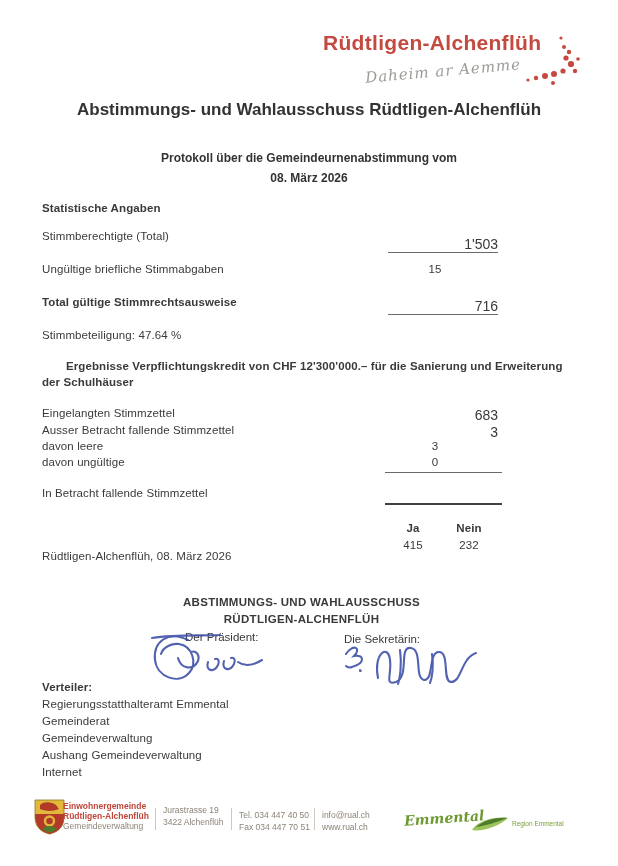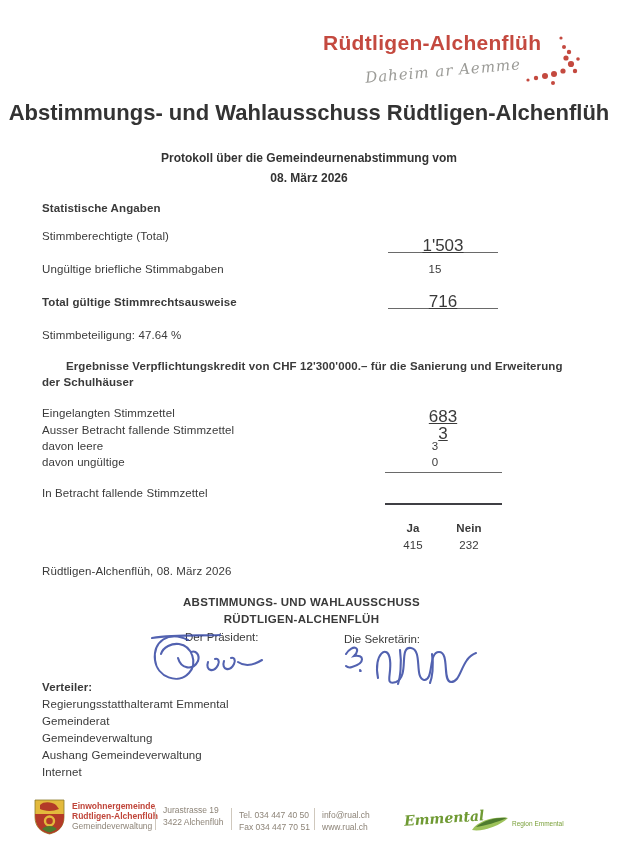--- a/index.html
+++ b/index.html
@@ -6,23 +6,23 @@
   .page{
     position:relative;width:618px;height:866px;background:#ffffff;
     font-family:"Liberation Sans",sans-serif;color:#3a3a3a;overflow:hidden;
     margin:0 auto;
   }
   .abs{position:absolute;}
   .b{font-weight:bold;}
   .body-txt{font-size:11.5px;letter-spacing:.1px;}
   .logo-name{font-size:21px;font-weight:bold;color:#c4493f;letter-spacing:.3px;}
   .tagline{font-family:"DejaVu Serif",serif;font-style:italic;font-size:15px;color:#9b9b97;transform:rotate(-5deg);letter-spacing:1px;}
-  .main-title{font-size:22px;font-weight:bold;text-align:center;color:#333;}
+  .main-title{font-size:17px;font-weight:bold;text-align:center;color:#333;}
   .subtitle{font-size:12px;font-weight:bold;text-align:center;color:#333;line-height:20px;}
-  .num-right{left:388px;width:110px;text-align:center;font-size:17px;text-decoration:underline;}
+  .num-right{left:388px;width:110px;text-align:right;font-size:14px;}
   .num-mid{left:400px;width:70px;text-align:center;font-size:11.5px;}
   .uline{border-bottom:1.4px solid #6a6a6a;}
   .rule{background:#6a6a6a;height:1.4px;}
   .rule-thick{background:#3f3f44;height:2.4px;}
   .committee{font-size:11.5px;font-weight:bold;text-align:center;letter-spacing:.3px;}
   .sig-label{font-size:11.5px;}
   .footer-red{font-size:8.5px;font-weight:bold;color:#c0453a;line-height:10px;}
   .footer-gray{font-size:8.5px;color:#8d8478;line-height:10px;}
   .footer-col{font-size:8.5px;color:#8d8478;line-height:12px;}
   .vdiv{width:1px;background:#cfc8bd;}
@@ -62,21 +62,21 @@
 
   <div class="abs body-txt b" style="left:42px;top:202px;">Statistische Angaben</div>
 
   <div class="abs body-txt" style="left:42px;top:230px;">Stimmberechtigte (Total)</div>
   <div class="abs num-right uline" style="top:236px;height:16px;">1'503</div>
 
   <div class="abs body-txt" style="left:42px;top:263px;">Ungültige briefliche Stimmabgaben</div>
   <div class="abs num-mid" style="top:263px;">15</div>
 
   <div class="abs body-txt b" style="left:42px;top:296px;">Total gültige Stimmrechtsausweise</div>
-  <div class="abs num-right uline" style="top:292px;height:16px;">716</div>
+  <div class="abs num-right uline" style="top:298px;height:16px;">716</div>
 
   <div class="abs body-txt" style="left:42px;top:329px;">Stimmbeteiligung: 47.64 %</div>
 
   <div class="abs body-txt b" style="left:42px;top:360px;margin-left:24px;">Ergebnisse Verpflichtungskredit von CHF 12'300'000.– für die Sanierung und Erweiterung</div>
   <div class="abs body-txt b" style="left:42px;top:376px;">der Schulhäuser</div>
 
   <div class="abs body-txt" style="left:42px;top:407px;">Eingelangten Stimmzettel</div>
   <div class="abs num-right" style="top:407px;">683</div>
 
   <div class="abs body-txt" style="left:42px;top:424px;">Ausser Betracht fallende Stimmzettel</div>
@@ -91,21 +91,21 @@
   <div class="abs rule" style="left:385px;top:472px;width:117px;"></div>
 
   <div class="abs body-txt" style="left:42px;top:487px;">In Betracht fallende Stimmzettel</div>
   <div class="abs rule-thick" style="left:385px;top:503px;width:117px;"></div>
 
   <div class="abs body-txt b" style="left:385px;top:522px;width:56px;text-align:center;">Ja</div>
   <div class="abs body-txt b" style="left:440px;top:522px;width:58px;text-align:center;">Nein</div>
   <div class="abs body-txt" style="left:385px;top:539px;width:56px;text-align:center;">415</div>
   <div class="abs body-txt" style="left:440px;top:539px;width:58px;text-align:center;">232</div>
 
-  <div class="abs body-txt" style="left:42px;top:565px;">Rüdtligen-Alchenflüh, 08. März 2026</div>
+  <div class="abs body-txt" style="left:42px;top:550px;">Rüdtligen-Alchenflüh, 08. März 2026</div>
 
   <div class="abs committee" style="left:0;top:596px;width:603px;">ABSTIMMUNGS- UND WAHLAUSSCHUSS</div>
   <div class="abs committee" style="left:0;top:613px;width:603px;">RÜDTLIGEN-ALCHENFLÜH</div>
 
   <div class="abs sig-label" style="left:185px;top:631px;">Der Präsident:</div>
   <div class="abs sig-label" style="left:344px;top:633px;">Die Sekretärin:</div>
 
   <svg class="abs" style="left:148px;top:628px;" width="135" height="60" viewBox="0 0 135 60" fill="none" stroke="#3b4da6" stroke-width="2.1" stroke-linecap="round" opacity="0.88">
     <path d="M4,10 C28,6 52,8 72,7"></path>
     <path d="M40,12 C20,2 5,14 7,32 C9,49 30,57 41,45 C50,35 44,18 31,16 C24,15 15,19 13,26"></path>
@@ -131,21 +131,21 @@
   <div class="abs body-txt" style="left:42px;top:766px;">Internet</div>
 
   <svg class="abs" style="left:34px;top:799px;" width="31" height="36" viewBox="0 0 31 36">
     <path d="M1,1 H30 V18 C30,28 24,33 15.5,35 C7,33 1,28 1,18 Z" fill="#e3b93c" stroke="#8a7a2a" stroke-width="0.8"></path>
     <path d="M1,15 H30 V18 C30,28 24,33 15.5,35 C7,33 1,28 1,15 Z" fill="#b33a28"></path>
     <path d="M6,6 C10,2 18,3 22,6 L25,10 C18,13 10,12 6,10 Z" fill="#b33a28"></path>
     <circle cx="15.5" cy="22" r="4.5" fill="none" stroke="#e3b93c" stroke-width="2.4"></circle>
     <path d="M8,30 C12,26 19,26 23,30 C20,32 18,33 15.5,33.5 C13,33 10,31.5 8,30 Z" fill="#4e7b2e"></path>
   </svg>
 
-  <div class="abs" style="left:72px;top:801px;">
+  <div class="abs" style="left:63px;top:801px;">
     <div class="footer-red">Einwohnergemeinde</div>
     <div class="footer-red">Rüdtligen-Alchenflüh</div>
     <div class="footer-gray">Gemeindeverwaltung</div>
   </div>
 
   <div class="abs vdiv" style="left:155px;top:808px;height:22px;"></div>
 
   <div class="abs footer-col" style="left:163px;top:804px;">
     <div>Jurastrasse 19</div>
     <div>3422 Alchenflüh</div>

